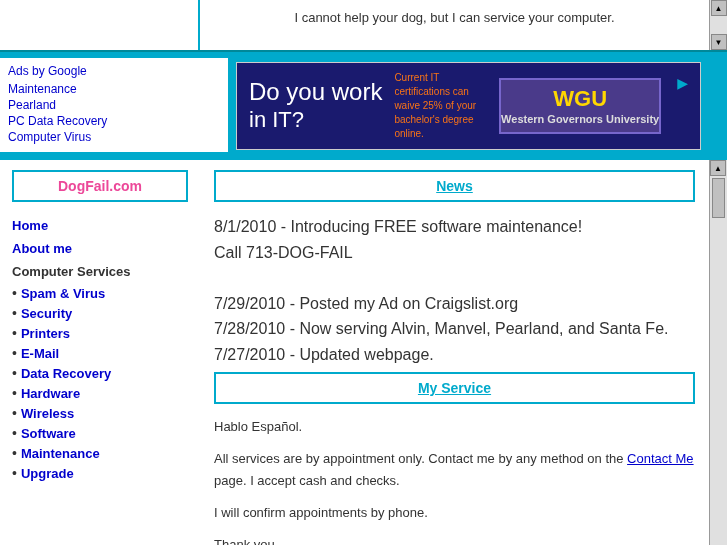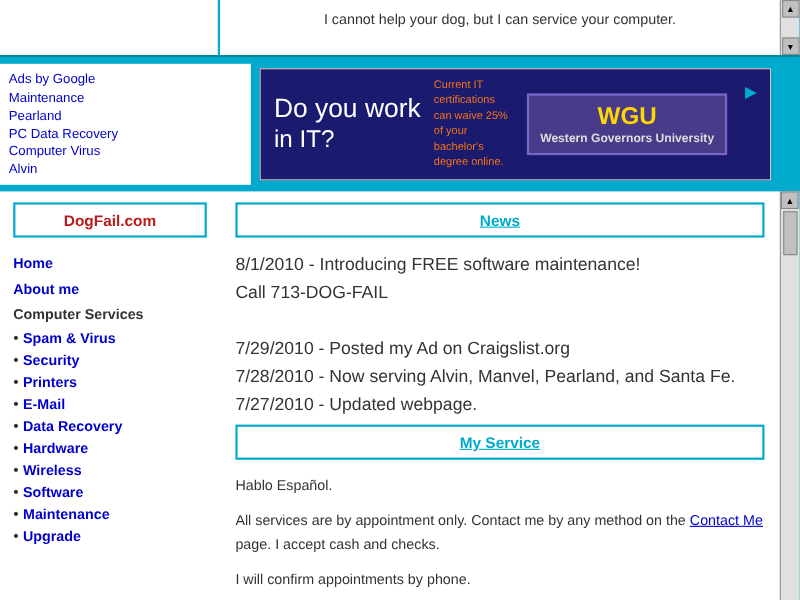--- a/index.html
+++ b/index.html
@@ -117,21 +117,21 @@
     }
     #ad-banner .ad-middle-text {
       font-size: 10px;
       color: #f97316;
       flex: 1;
       line-height: 1.4;
     }
     #ad-banner .ad-logo {
       background: #4a3a8a;
       border: 2px solid #7766cc;
-      padding: 6px 10px;
+      padding: 6px 0;
       text-align: center;
       color: white;
       font-size: 13px;
       font-weight: bold;
       line-height: 1.2;
     }
     #ad-banner .ad-logo .wgu-logo {
       font-size: 22px;
       font-weight: bold;
       color: #FFD700;
@@ -153,21 +153,21 @@
       border: 2px solid #00AACC;
       padding: 6px 10px;
       text-align: center;
       margin-bottom: 16px;
       display: inline-block;
       width: 100%;
     }
     #site-title-box span {
       font-size: 14px;
       font-weight: bold;
-      color: #b91c1c;
+      color: #ec4899;
     }
     .nav-link {
       display: block;
       color: #0000CC;
       text-decoration: none;
       font-weight: bold;
       margin-bottom: 8px;
       font-size: 13px;
     }
     .services-header {
@@ -292,21 +292,20 @@
 
   <div id="ads-bar">
     <div id="ads-left">
       <div class="ads-title">
         <a href="#">Ads by Google</a>
       </div>
       <a href="#">Maintenance</a>
       <a href="#">Pearland</a>
       <a href="#">PC Data Recovery</a>
       <a href="#">Computer Virus</a>
-      <a href="#">Alvin</a>
     </div>
     <div id="ads-right">
       <div id="ad-banner">
         <div class="ad-left-text">
           <span>Do you work</span><br>
           <span style="font-size:22px;">in IT?</span>
         </div>
         <div class="ad-middle-text">Current IT certifications can waive 25% of your bachelor's degree online.</div>
         <div class="ad-logo">
           <div class="wgu-logo">WGU</div>

